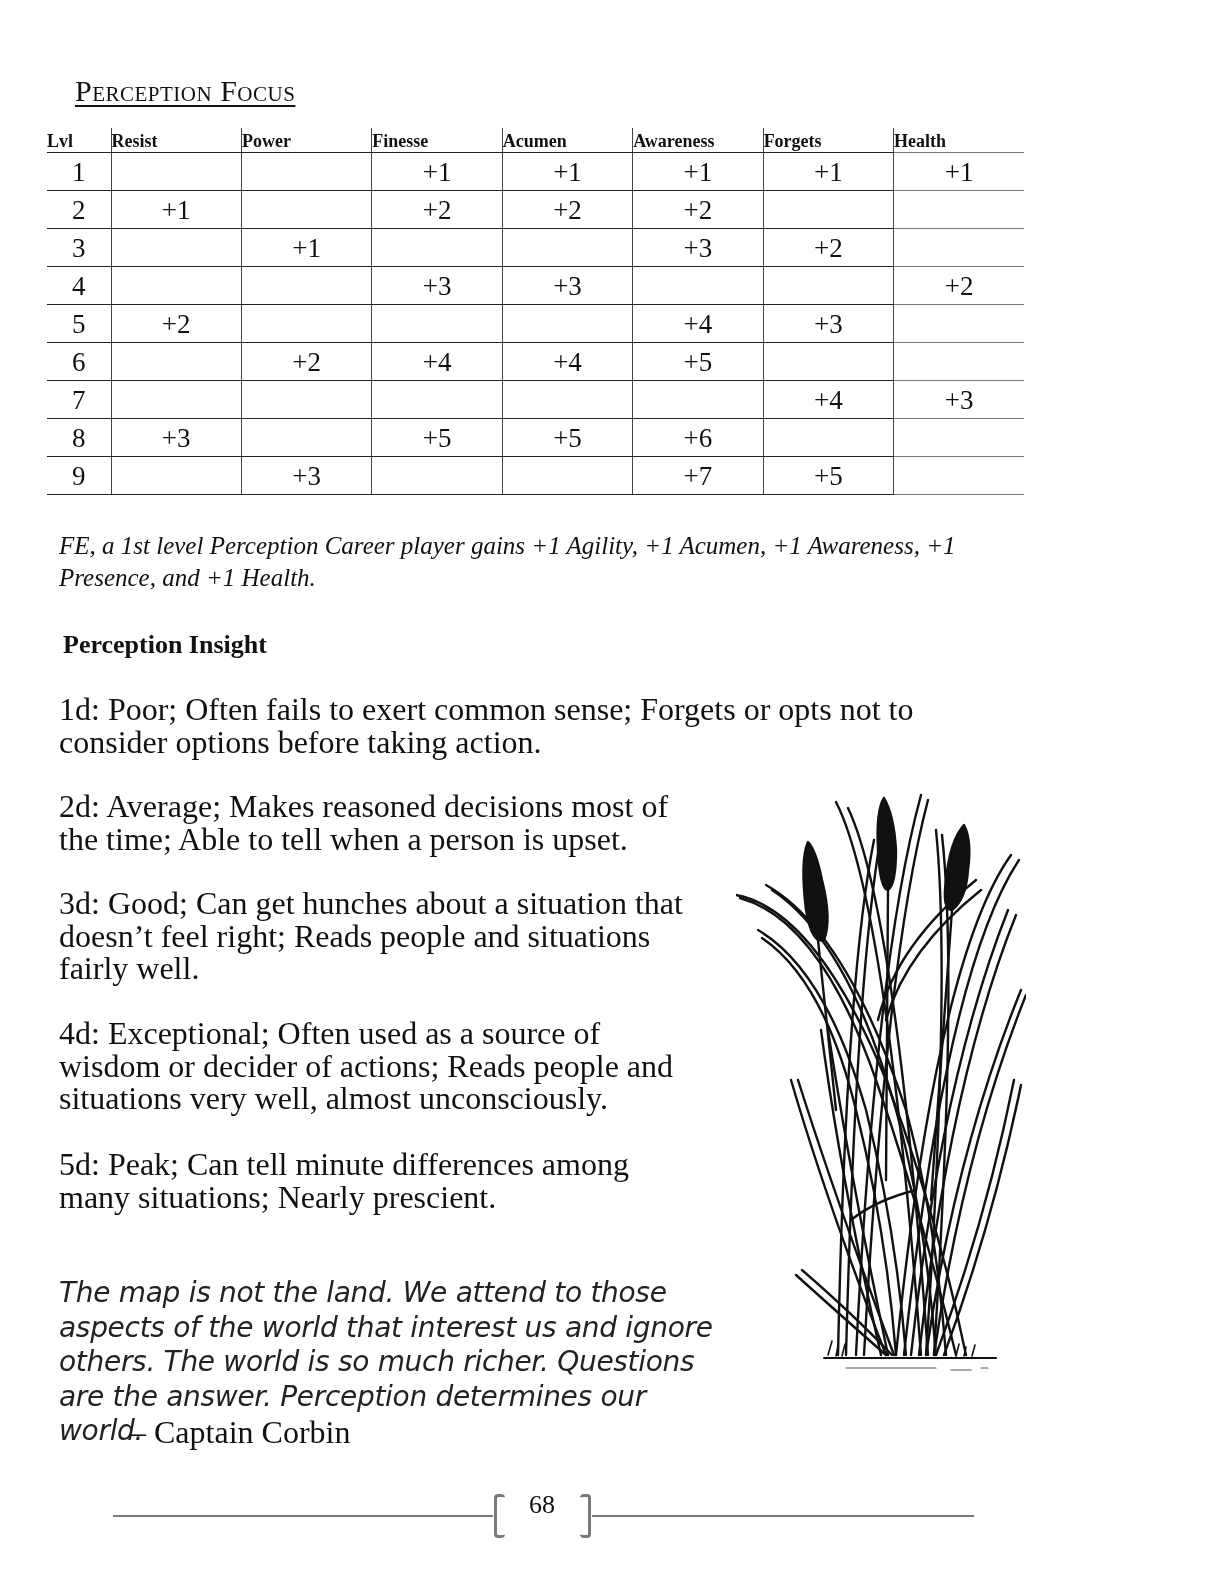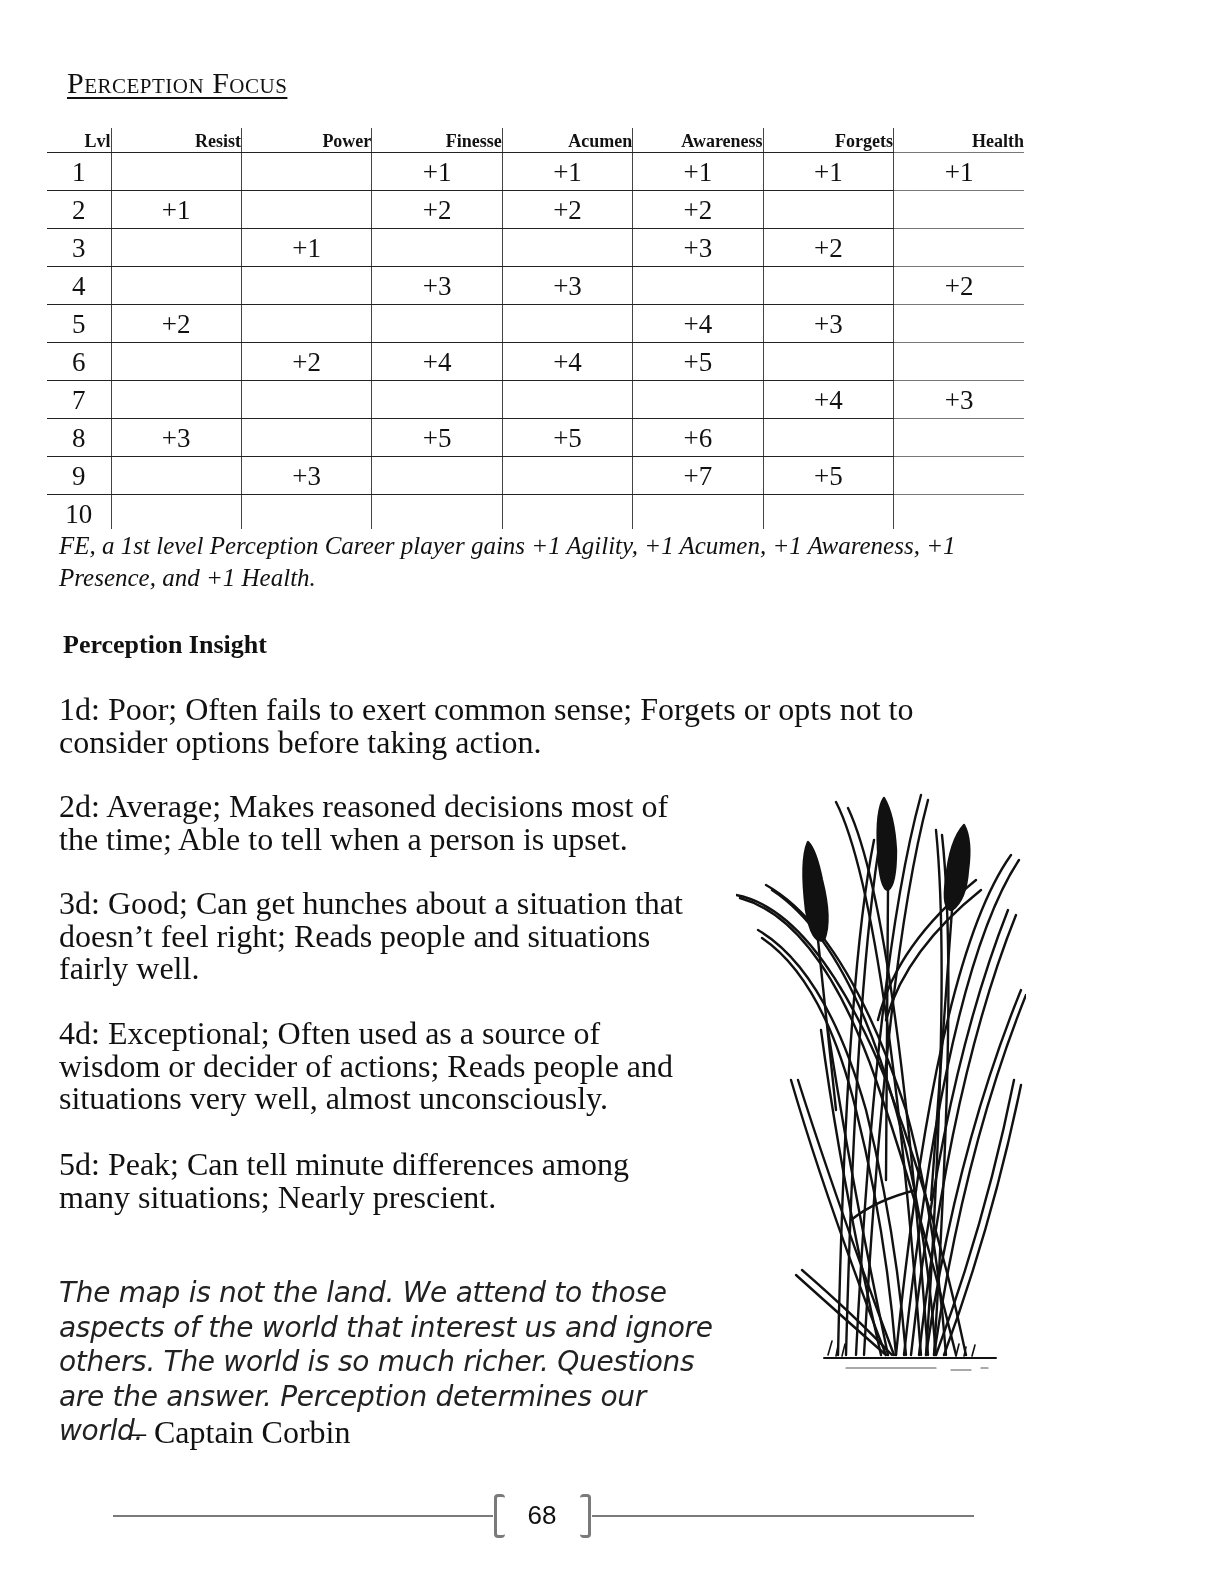--- a/index.html
+++ b/index.html
@@ -1,30 +1,30 @@
 <!DOCTYPE html>
 <html><head>
 <meta charset="utf-8">
 <style>
   html, body { margin: 0; padding: 0; background: #ffffff; }
   body { width: 1224px; height: 1584px; position: relative; overflow: hidden;
          font-family: "DejaVu Serif", "Liberation Serif", serif; color: #111; }
 
-  .title { position: absolute; left: 59px; top: 58px; margin: 8px;
+  .title { position: absolute; left: 59px; top: 58px; margin: 16px;
            font-family: "Liberation Serif", serif; font-weight: normal;
            font-size: 30px; letter-spacing: 0.5px; font-variant: small-caps;
            text-decoration: underline; text-decoration-thickness: 2px; text-underline-offset: 4px; }
 
   table.focus { position: absolute; left: 47px; top: 128px; border-collapse: collapse;
                 table-layout: fixed; width: 977px;
                 font-family: "Liberation Serif", serif; }
   table.focus col.c-lvl { width: 64px; }
   table.focus col.c-stat { width: 130.4px; }
   table.focus th { font-size: 18px; font-weight: bold; height: 24px; padding: 0;
-                   border-bottom: 1.5px solid #222; text-align: right; vertical-align: bottom;
+                   border-bottom: 1.5px solid #222; text-align: left; vertical-align: bottom;
                    line-height: 22px; }
   table.focus td { font-size: 27px; height: 37px; padding: 0; text-align: center;
                    border-bottom: 1.5px solid #222; vertical-align: middle; line-height: 30px; }
   table.focus th + th, table.focus td + td { border-left: 1.5px solid #444; }
   table.focus th:last-child, table.focus td:last-child { border-bottom-color: #777; }
   table.focus tr.last td { border-bottom: none; height: 34px; vertical-align: bottom; }
   table.focus tr.last td:first-child { font-size: 27px; }
 
   .note { position: absolute; left: 59px; top: 530px; width: 970px; margin: 0;
           font-family: "Liberation Serif", serif; font-style: italic; font-size: 25px; line-height: 32px; }
@@ -47,22 +47,22 @@
             font-family: "Liberation Serif", serif; font-size: 32px; }
 
   .illustration { position: absolute; left: 736px; top: 780px; width: 290px; height: 605px; }
 
   .footer { position: absolute; left: 0; top: 1490px; width: 1224px; height: 50px; }
   .footer .rule-left { position: absolute; left: 113px; top: 25px; width: 380px; height: 2px; background: #7a7a7a; }
   .footer .rule-right { position: absolute; left: 592px; top: 25px; width: 382px; height: 2px; background: #7a7a7a; }
   .footer .brace { position: absolute; top: 4px; width: 8px; height: 38px; border: 3px solid #7a7a7a; border-radius: 4px; }
   .footer .brace.l { left: 494px; border-right: none; }
   .footer .brace.r { left: 580px; border-left: none; }
-  .footer .pnum { position: absolute; left: 505px; width: 74px; top: 10px; text-align: center;
-                  font-family: Liberation Sans, sans-serif; font-size: 26px; }
+  .footer .pnum { position: absolute; left: 505px; width: 74px; top: 0; text-align: center;
+                  font-family: Liberation Serif, serif; font-size: 26px; }
 </style>
 </head>
 <body>
 
 <h1 class="title">Perception Focus</h1>
 
 <table class="focus">
   <colgroup>
     <col class="c-lvl">
       <col class="c-stat">
@@ -167,30 +167,20 @@
         <td></td>
       </tr>
       <tr>
         <td>9</td>
         <td></td>
         <td>+3</td>
         <td></td>
         <td></td>
         <td>+7</td>
         <td>+5</td>
-        <td></td>
-      </tr>
-      <tr class="last">
-        <td>10</td>
-        <td></td>
-        <td></td>
-        <td></td>
-        <td></td>
-        <td></td>
-        <td></td>
         <td></td>
       </tr>
     </tbody>
 </table>
 
 <p class="note">FE, a 1st level Perception Career player gains +1 Agility, +1 Acumen, +1 Awareness, +1 Presence, and +1 Health.</p>
 
 <h2 class="h2">Perception Insight</h2>
 
 <p class="insight" id="ins1">1d: Poor; Often fails to exert common sense; Forgets or opts not to consider options before taking action.</p>

